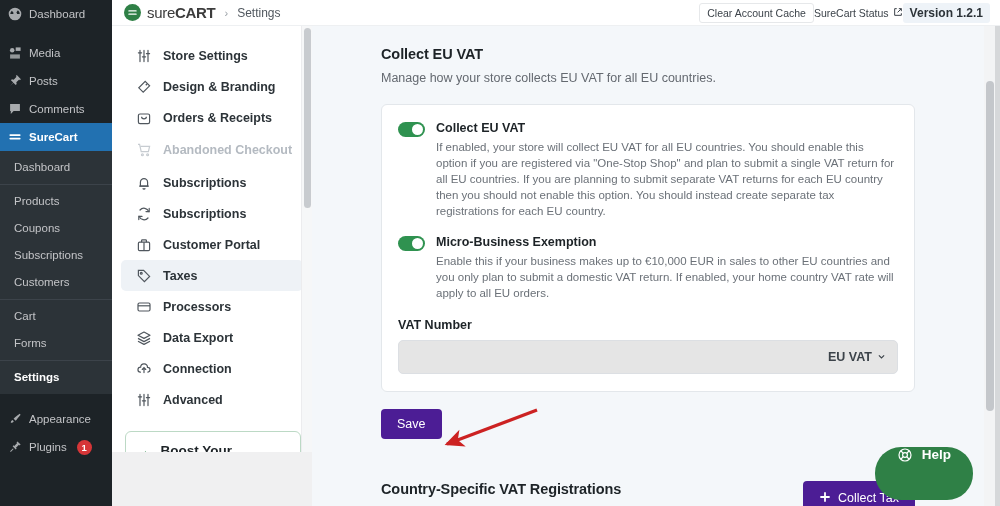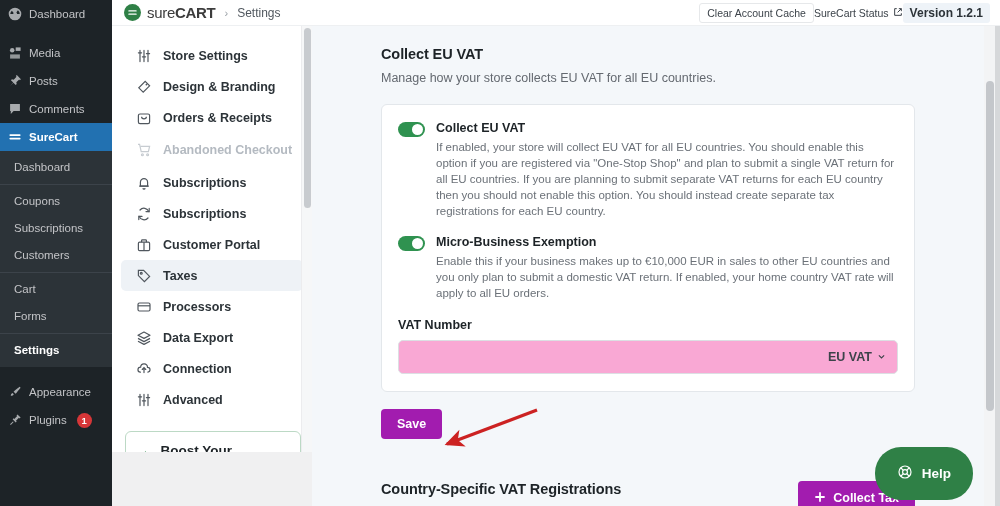--- a/index.html
+++ b/index.html
@@ -97,40 +97,40 @@
   .toggle {
     width: 27px; height: 15px; border-radius: 8px; background: #2f9250;
     flex: 0 0 27px; position: relative; margin-top: 2px;
   }
   .toggle .knob { position: absolute; top: 2px; right: 2px; width: 11px; height: 11px; border-radius: 50%; background: #fff; }
   .opt-title { font-size: 12.5px; font-weight: 700; color: #1d2327; line-height: 16px; }
   .opt-desc { font-size: 11.5px; color: #6b7178; line-height: 16px; margin-top: 3px; }
 
   .field-label { font-size: 12.5px; font-weight: 700; color: #1d2327; margin-top: 17px; }
   .field-wrap {
-    margin-top: 8px; height: 34px; border: 1px solid #dcdfe3; border-radius: 5px; background: #f9a8d4;
+    margin-top: 8px; height: 34px; border: 1px solid #dcdfe3; border-radius: 5px; background: #e5e5e5;
     display: flex; align-items: center; justify-content: flex-end; padding: 0 11px;
   }
   .field-select { display: flex; align-items: center; gap: 5px; font-size: 12.5px; font-weight: 600; color: #3c434a; }
 
   .btn-green {
-    background: #a21caf; color: #fff; border: none; border-radius: 4px;
-    font-size: 12.5px; font-weight: 700; font-family: inherit;
+    background: #4c1d95; color: #fff; border: none; border-radius: 4px;
+    font-size: 12.5px; font-weight: 400; font-family: inherit;
     padding: 0 16px; height: 30px; display: inline-flex; align-items: center; justify-content: center; gap: 7px;
   }
   .save-wrap { margin-top: 17px; }
 
   .split { display: flex; align-items: flex-start; justify-content: space-between; width: 534px; margin-top: 42px; }
   .split-left { max-width: 415px; }
 
   
   .help-btn {
     position: absolute; right: 27px; bottom: 6px;
     background: #2f8046; color: #fff; border-radius: 26px;
-    height: 53px; padding: 0 22px; display: flex; align-items: center; gap: 9px;
+    height: 53px; padding: 0 22px; display: flex; gap: 9px;
     font-size: 13.5px; font-weight: 600;
   }
 
   
   .m-track { position: absolute; top: 26px; right: 4px; width: 12px; height: 480px; background: #f3f4f5; }
   .m-thumb { position: absolute; left: 2px; top: 55px; width: 8px; height: 330px; background: #c4c7cb; border-radius: 4px; }
   .outer-track { position: absolute; top: 0; right: 0; width: 5px; height: 506px; background: #d6d8da; }
 
   
   .topbar {
@@ -208,20 +208,21 @@
           </svg>
         </span>
       <span>SureCart</span>
     </div>
 
     <div class="wp-subgroup">
       <div class="wp-sub">Dashboard</div>
     </div>
 
     <div class="wp-subgroup" style="border-top:1px solid #3c434a;">
+      <div class="wp-sub">Products</div>
       <div class="wp-sub">Coupons</div>
       <div class="wp-sub">Subscriptions</div>
       <div class="wp-sub">Customers</div>
     </div>
 
     <div class="wp-subgroup" style="border-top:1px solid #3c434a;">
       <div class="wp-sub">Cart</div>
       <div class="wp-sub">Forms</div>
     </div>
 

